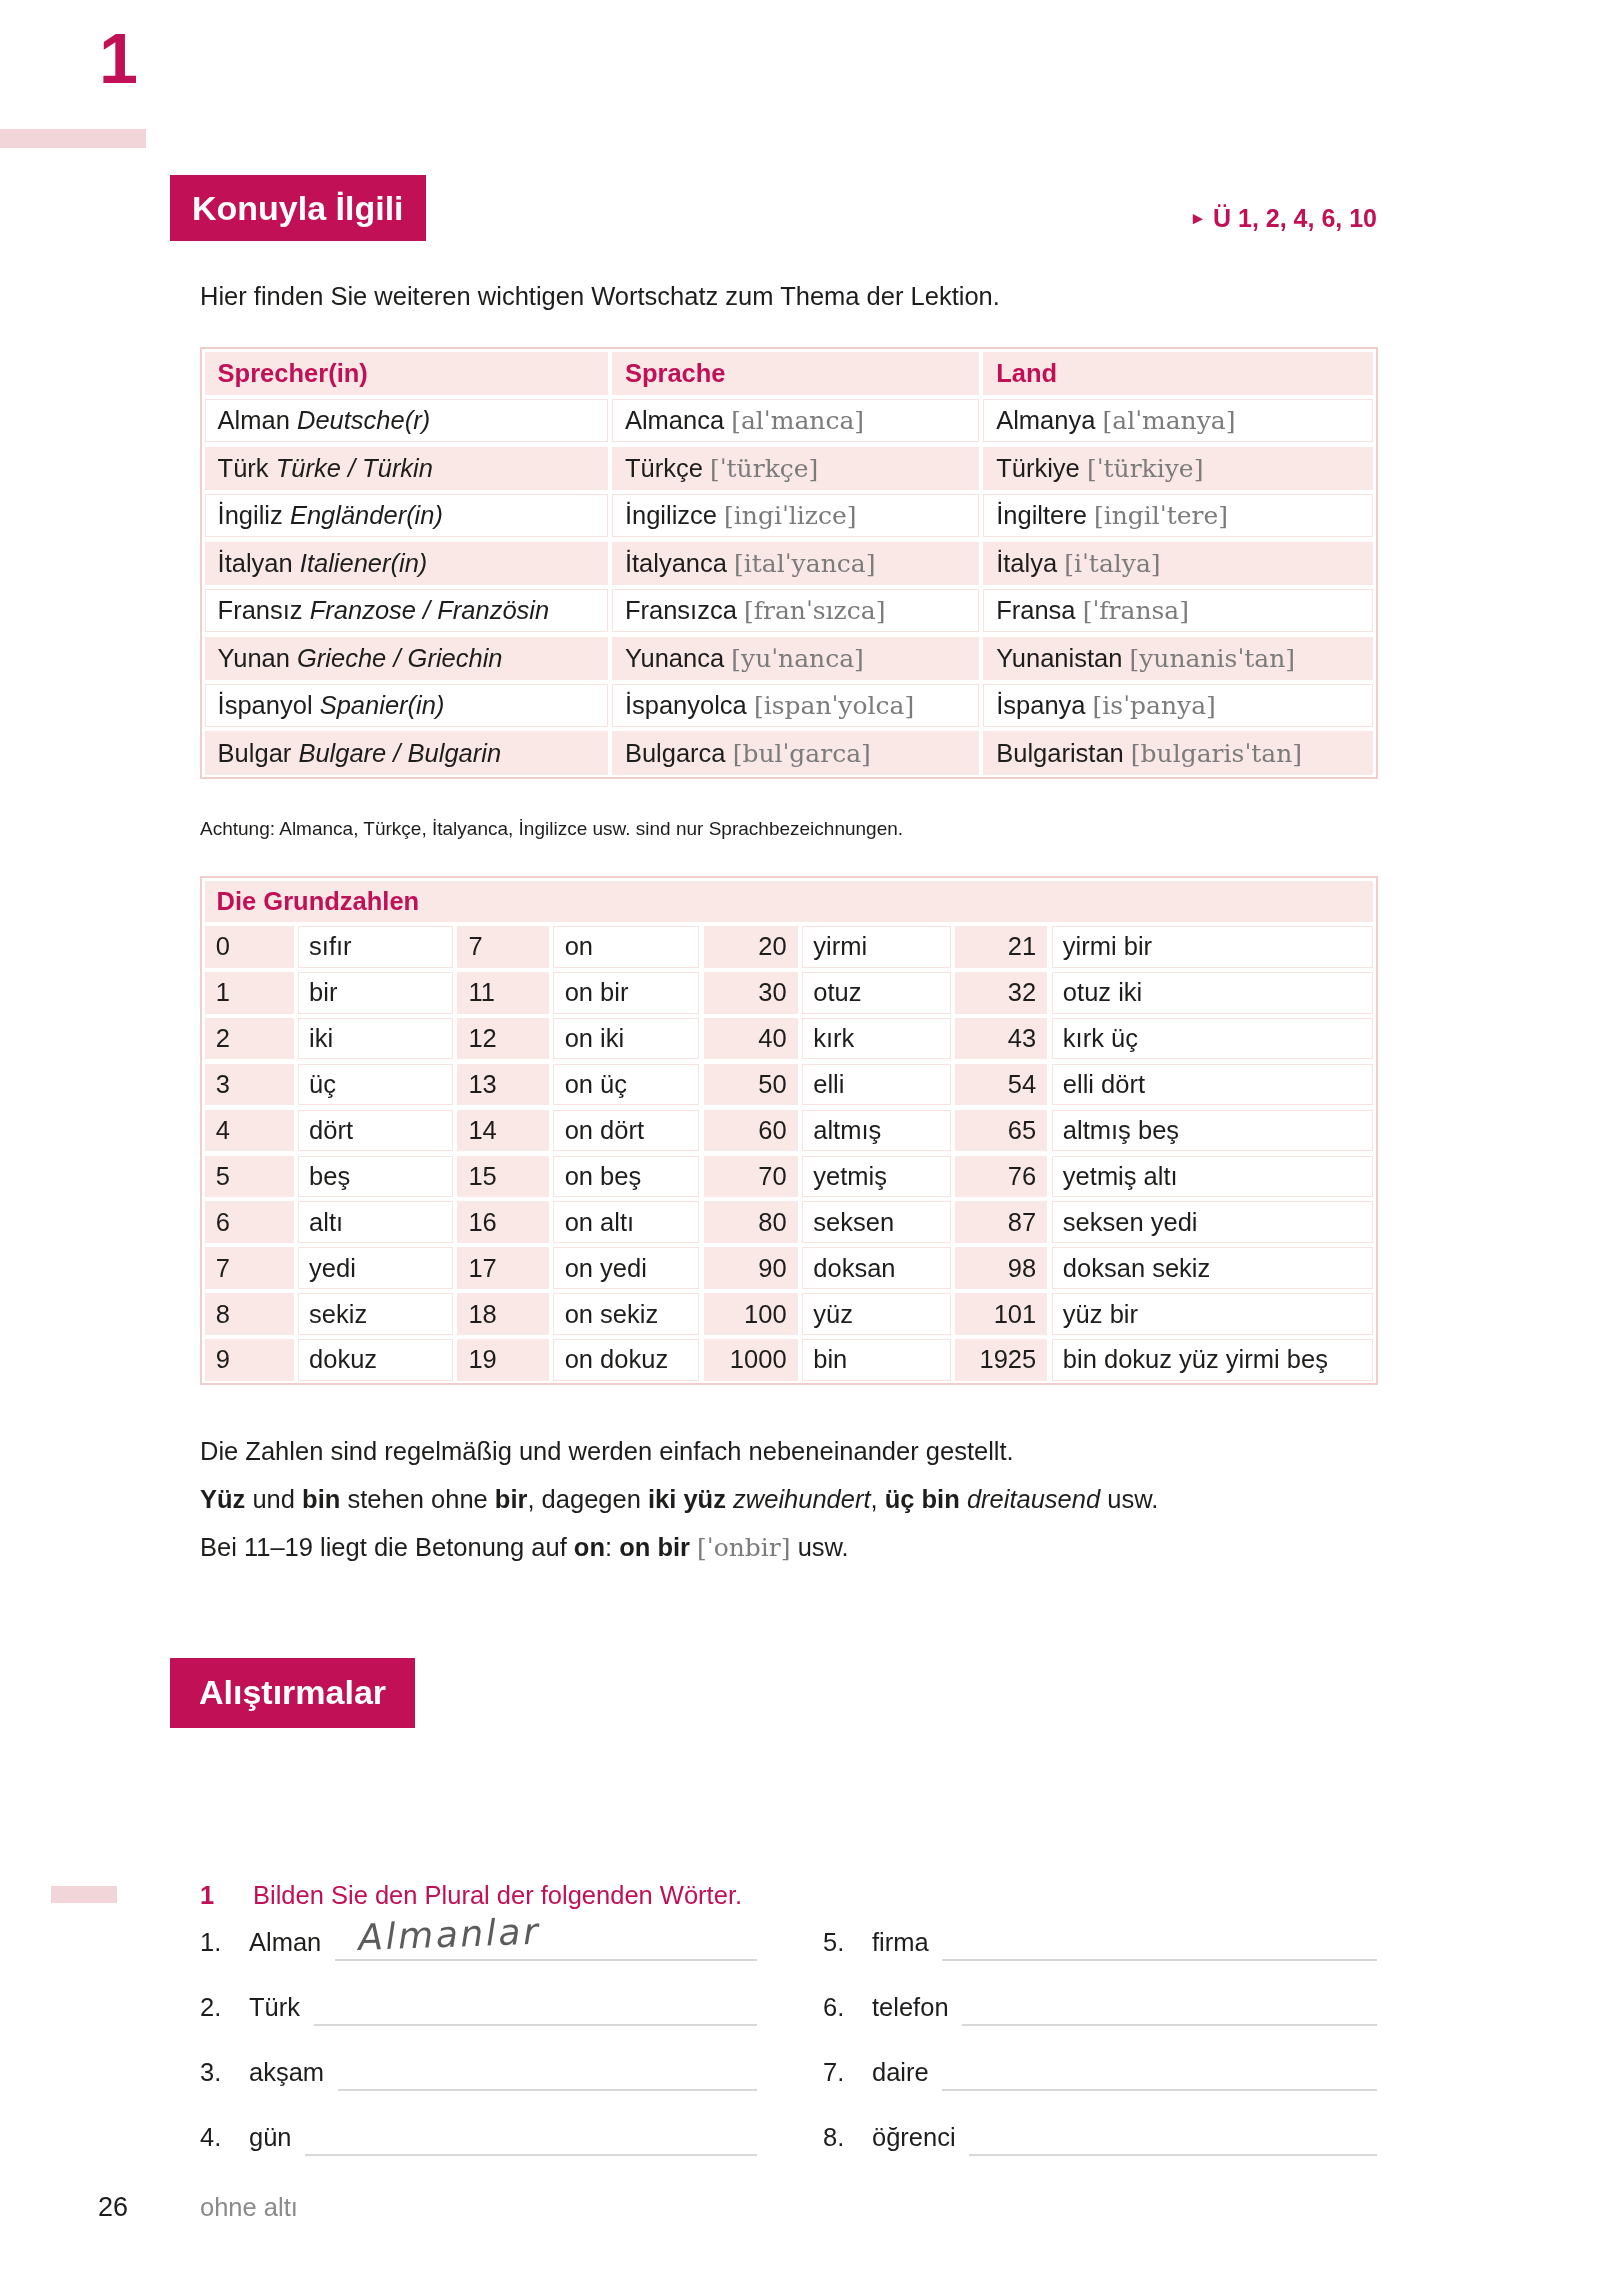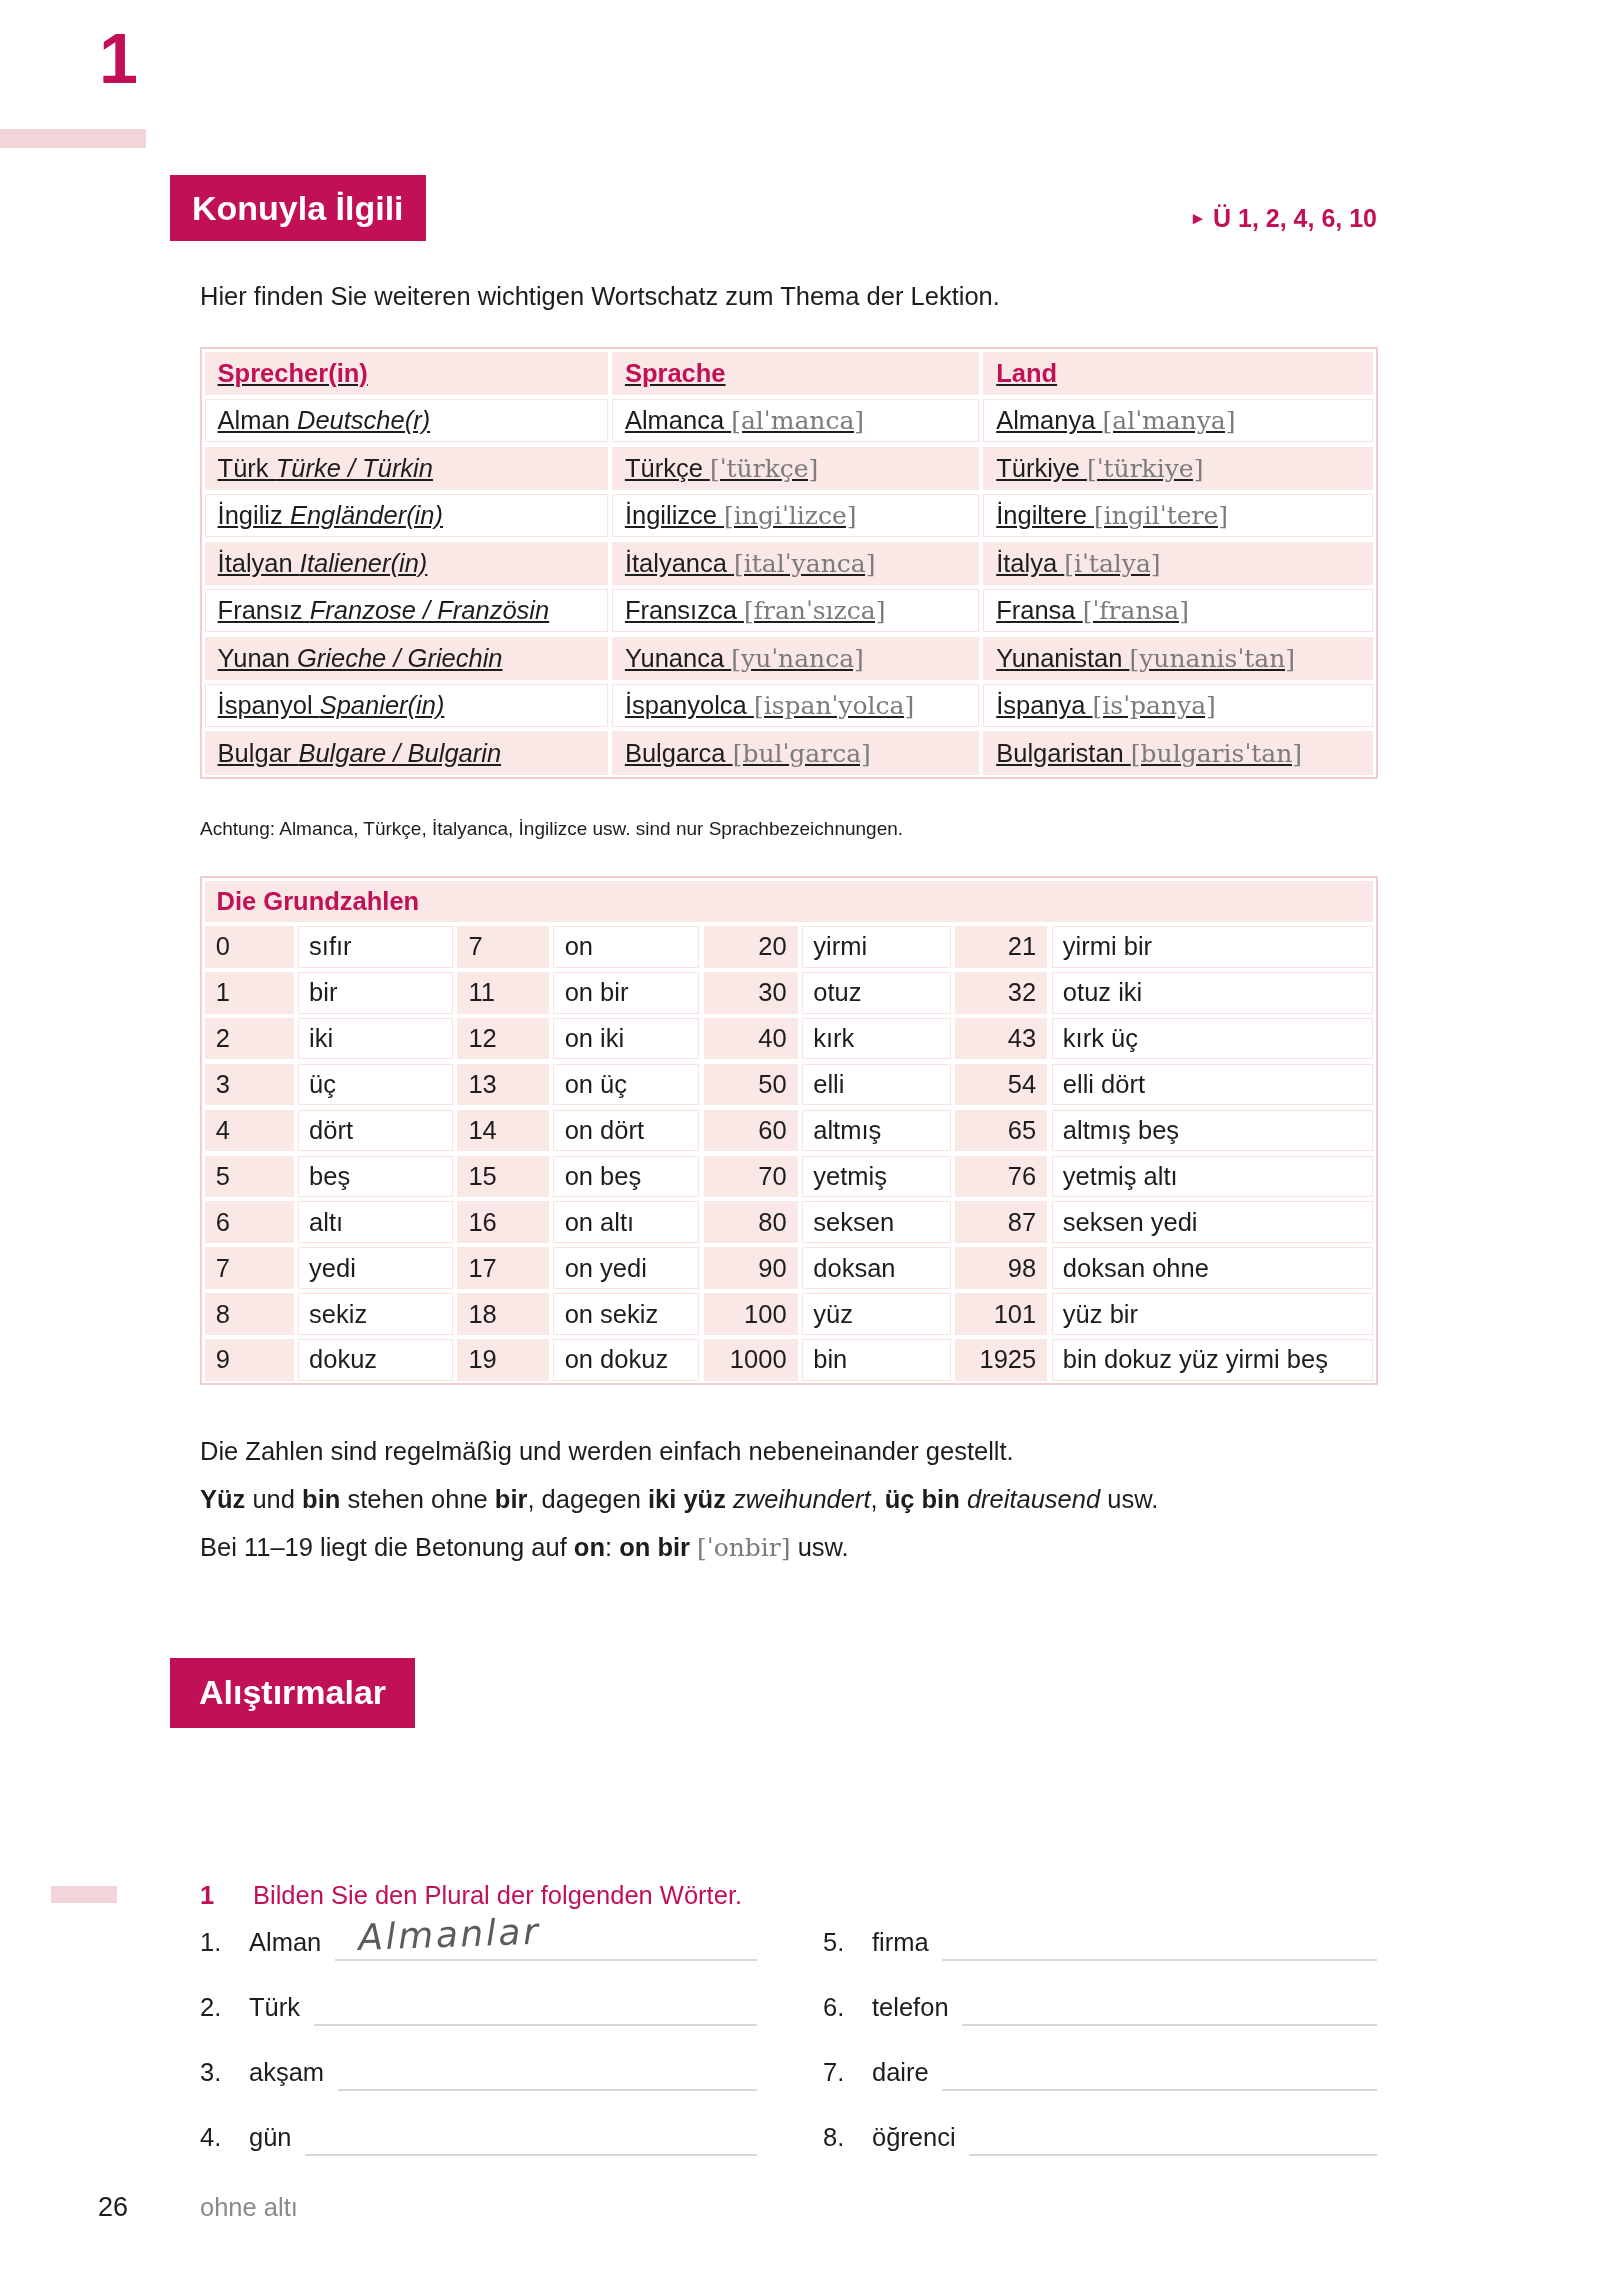--- a/index.html
+++ b/index.html
@@ -38,21 +38,21 @@
     text-align: right; font-size: 25px; font-weight: bold; color: #c11056;
   }
   .exercise-ref .arrow { font-size: 17px; vertical-align: 3.4px; padding-right: 6.8px; }
 
   .intro-text { position: absolute; left: 200px; top: 282px; font-size: 25.5px; }
 
   
   .vtable {
     position: absolute; left: 200px; top: 347px; width: 1178px;
     border: 2.6px solid #f1cdcb; background: #fff; padding: 2.6px;
-    display: grid; grid-template-columns: 403px 367px 1fr; gap: 4.3px; text-decoration: underline;
+    display: grid; grid-template-columns: 403px 367px 1fr; gap: 4.3px;
   }
   .vtable .cell {
     font-size: 25.5px; line-height: 31px; padding: 5.1px 12px;
     border: 1.7px solid #f8e3e1; background: #fff; white-space: nowrap; overflow: hidden;
   }
   .vtable .cell.pink { background: #fae8e6; border-color: #fae8e6; }
   .vtable .hcell {
     background: #fae8e6; border: 1.7px solid #fae8e6;
     color: #c11056; font-weight: bold; font-size: 25.5px; line-height: 31px; padding: 5.1px 12px;
   }
@@ -233,21 +233,21 @@
       <div class="ncell word">seksen yedi</div>
     </div>
     <div class="nrow">
       <div class="ncell">7</div>
       <div class="ncell word">yedi</div>
       <div class="ncell">17</div>
       <div class="ncell word">on yedi</div>
       <div class="ncell r">90</div>
       <div class="ncell word">doksan</div>
       <div class="ncell r">98</div>
-      <div class="ncell word">doksan ohne</div>
+      <div class="ncell word">doksan sekiz</div>
     </div>
     <div class="nrow">
       <div class="ncell">8</div>
       <div class="ncell word">sekiz</div>
       <div class="ncell">18</div>
       <div class="ncell word">on sekiz</div>
       <div class="ncell r">100</div>
       <div class="ncell word">yüz</div>
       <div class="ncell r">101</div>
       <div class="ncell word">yüz bir</div>

